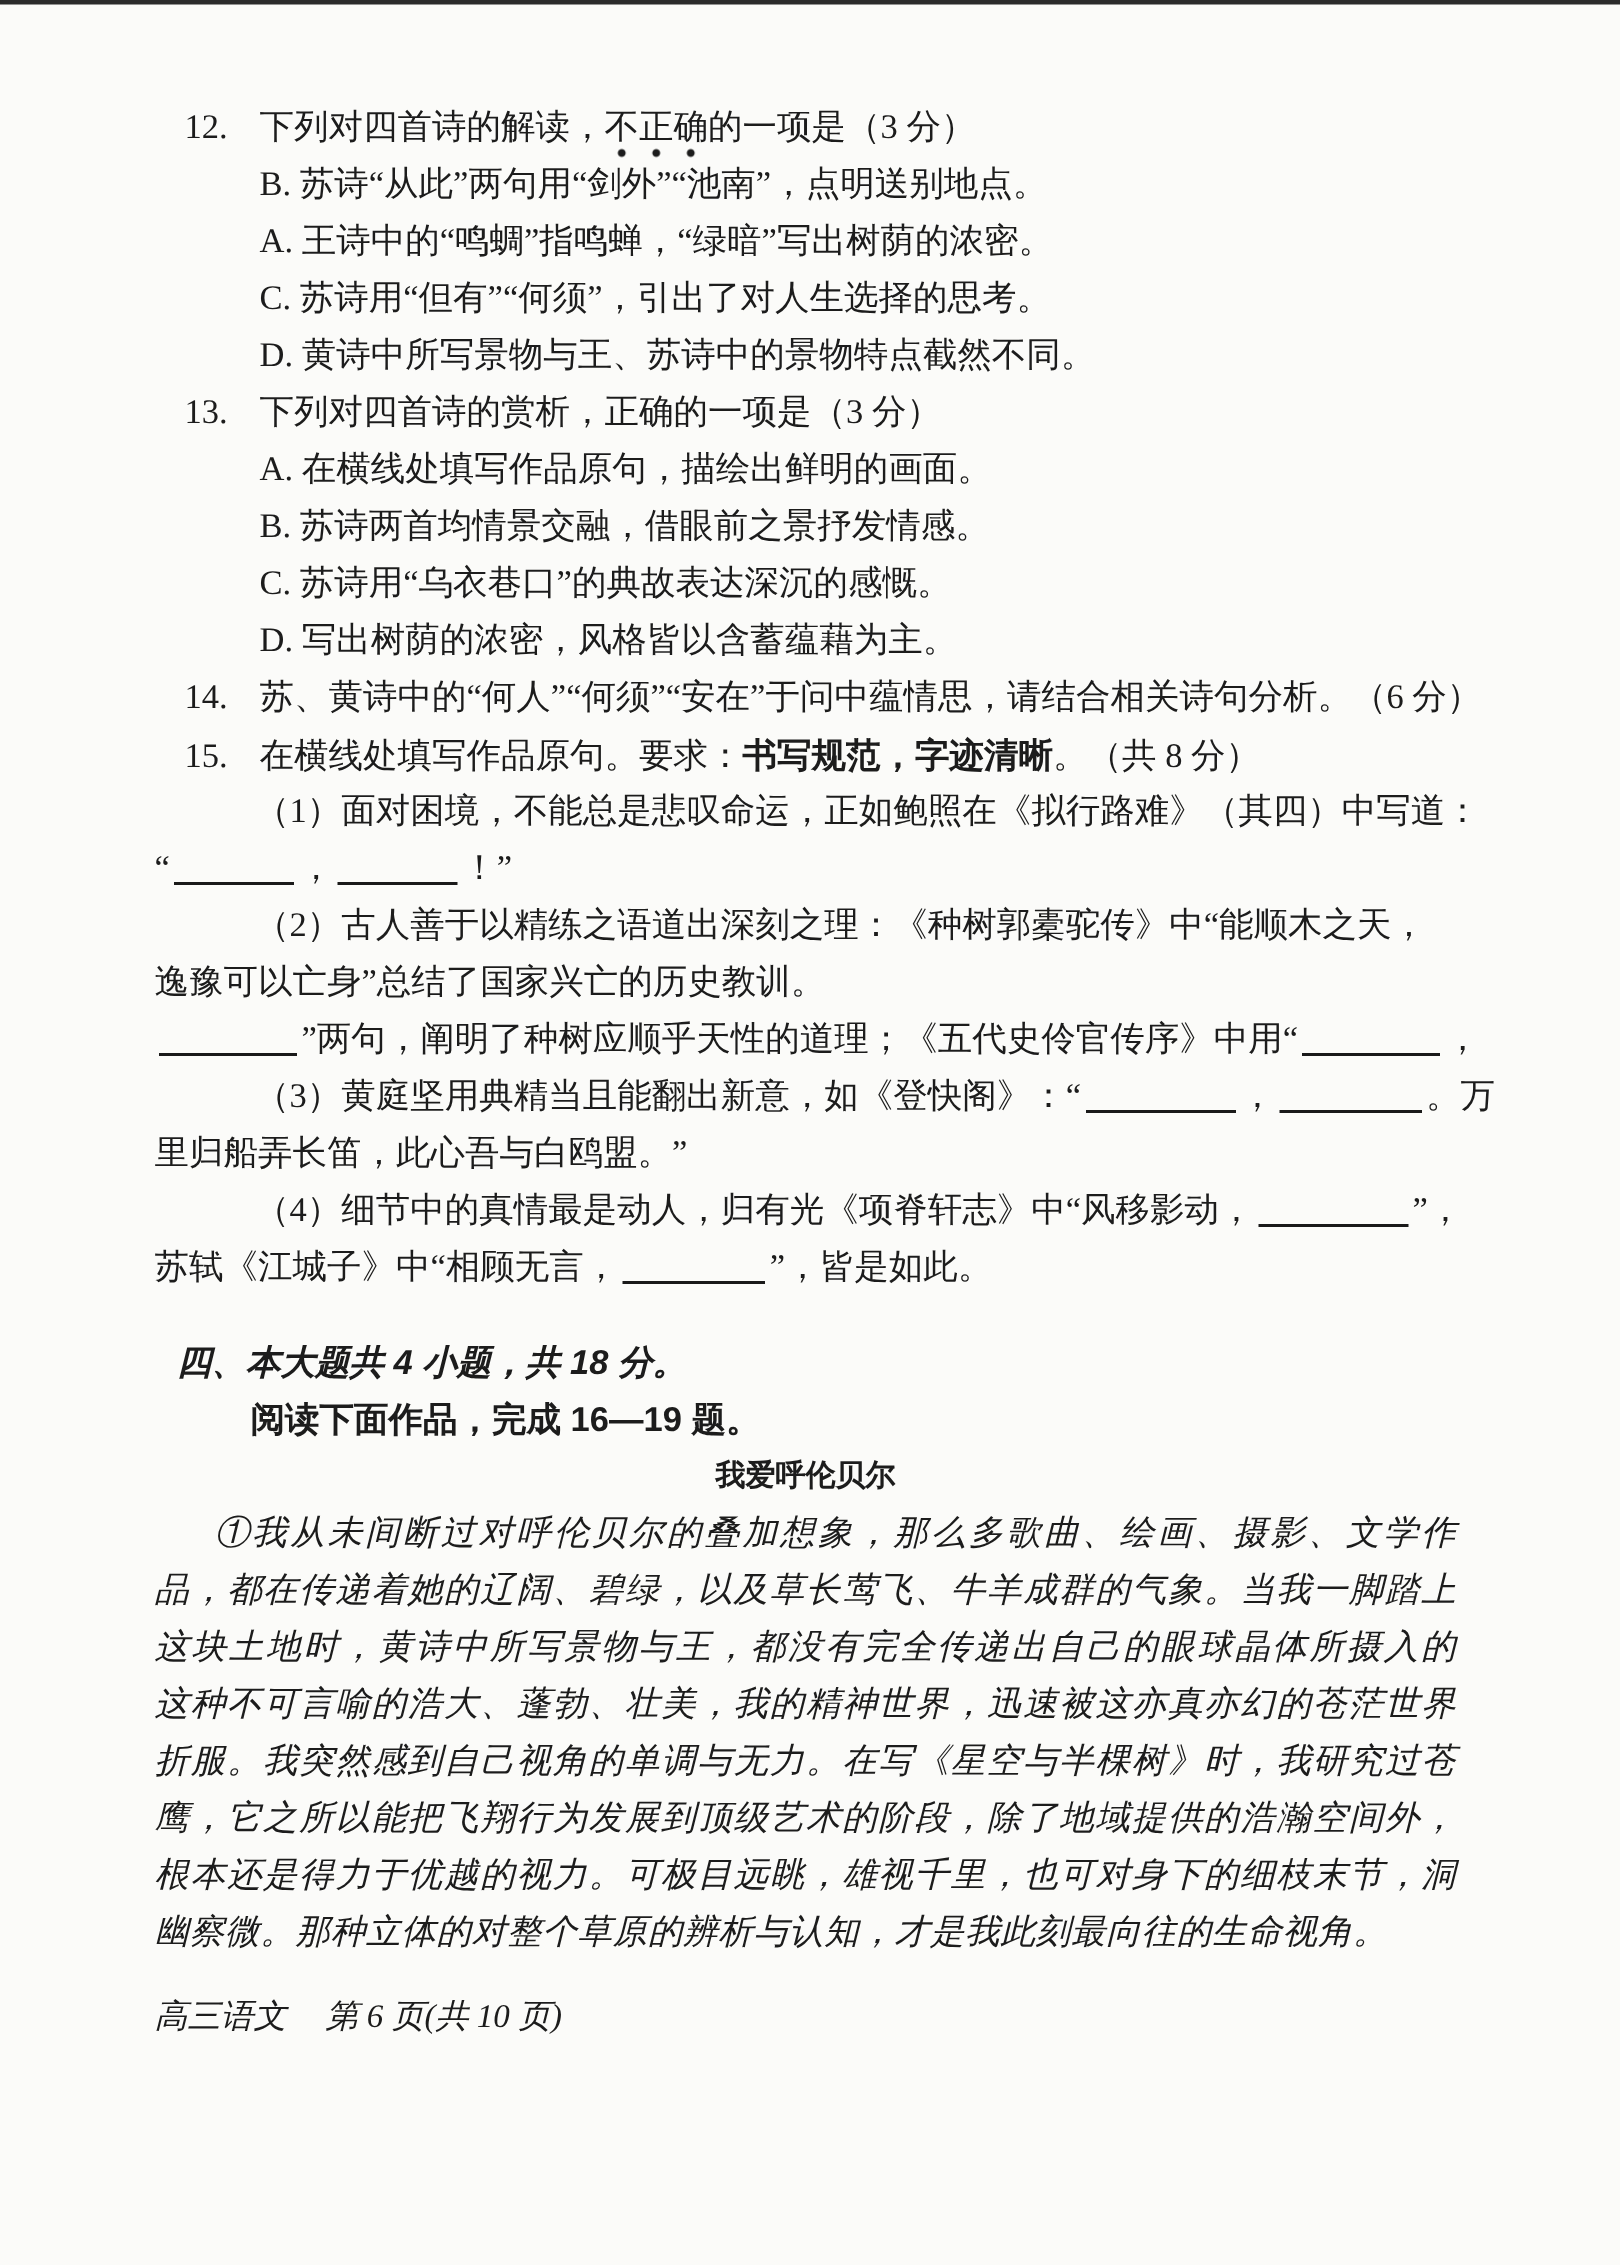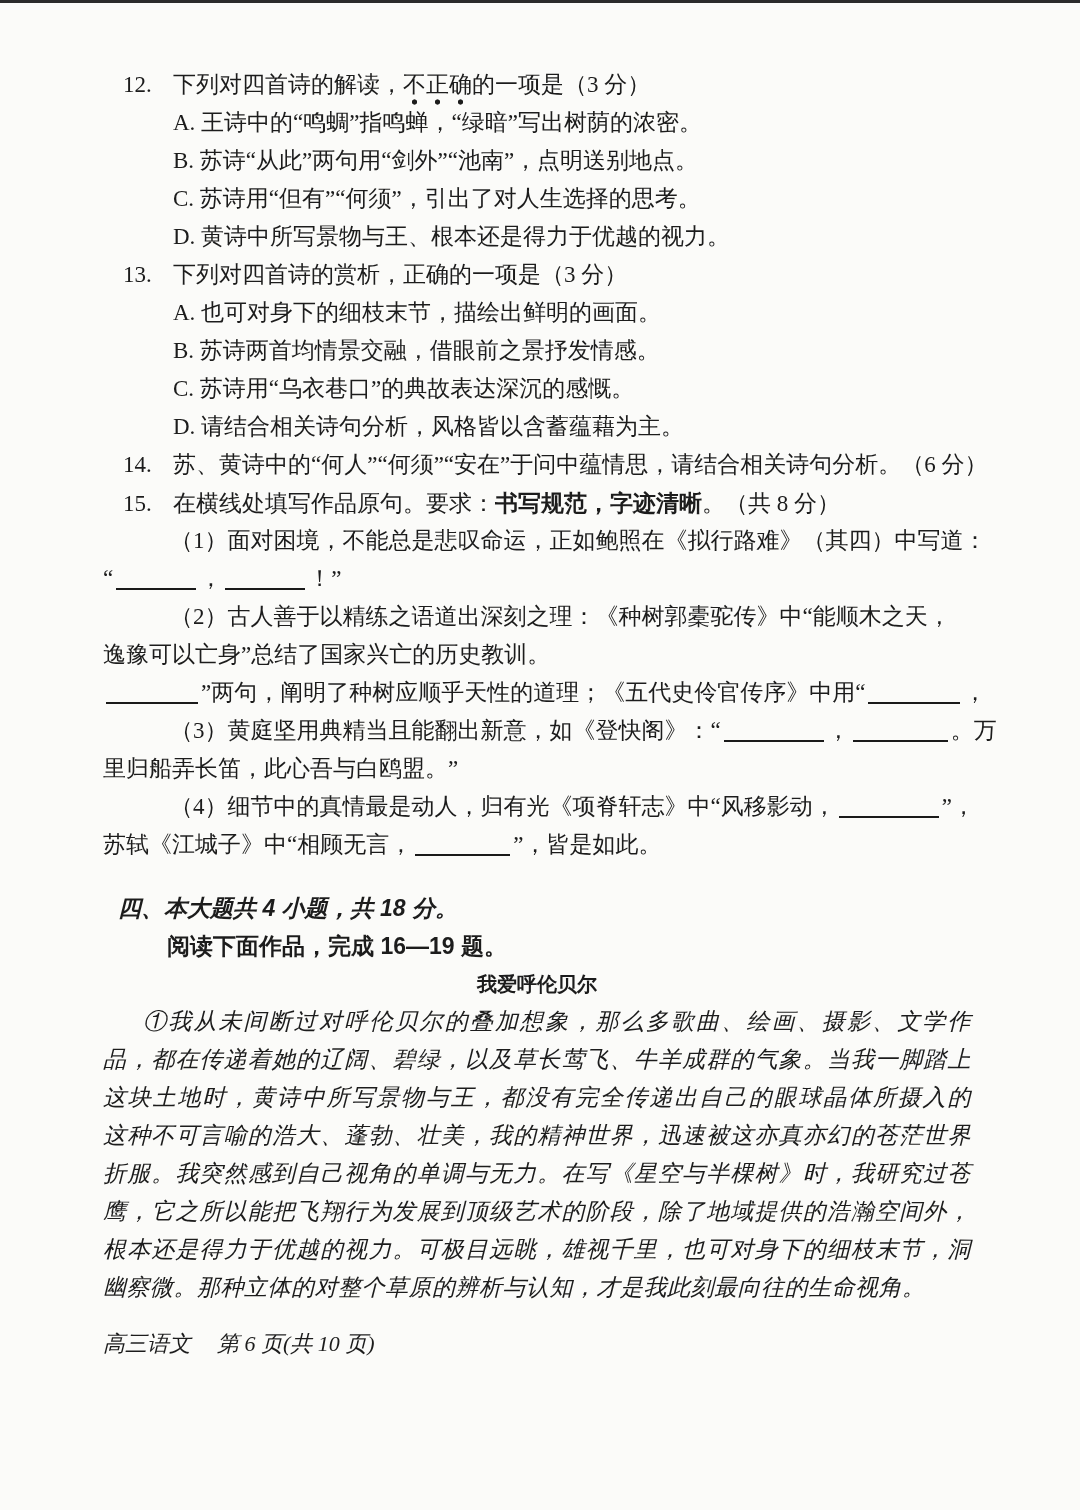--- a/index.html
+++ b/index.html
@@ -81,30 +81,30 @@
 </style>
 </head>
 <body>
 
 <div class="doc">
   <div class="top-edge"></div>
 
   <main class="content">
 
     <div class="line q-line"><span class="qnum">12.</span><span>下列对四首诗的解读，</span><span class="emph">不正确</span><span>的一项是（3 分）</span></div>
+    <div class="line opt">B. 苏诗“从此”两句用“剑外”“池南”，点明送别地点。</div>
     <div class="line opt">A. 王诗中的“鸣蜩”指鸣蝉，“绿暗”写出树荫的浓密。</div>
-    <div class="line opt">B. 苏诗“从此”两句用“剑外”“池南”，点明送别地点。</div>
     <div class="line opt">C. 苏诗用“但有”“何须”，引出了对人生选择的思考。</div>
-    <div class="line opt">D. 黄诗中所写景物与王、根本还是得力于优越的视力。</div>
+    <div class="line opt">D. 黄诗中所写景物与王、苏诗中的景物特点截然不同。</div>
 
     <div class="line q-line"><span class="qnum">13.</span><span>下列对四首诗的赏析，正确的一项是（3 分）</span></div>
-    <div class="line opt">A. 也可对身下的细枝末节，描绘出鲜明的画面。</div>
+    <div class="line opt">A. 在横线处填写作品原句，描绘出鲜明的画面。</div>
     <div class="line opt">B. 苏诗两首均情景交融，借眼前之景抒发情感。</div>
     <div class="line opt">C. 苏诗用“乌衣巷口”的典故表达深沉的感慨。</div>
-    <div class="line opt">D. 请结合相关诗句分析，风格皆以含蓄蕴藉为主。</div>
+    <div class="line opt">D. 写出树荫的浓密，风格皆以含蓄蕴藉为主。</div>
 
     <div class="line q-line"><span class="qnum">14.</span><span>苏、黄诗中的“何人”“何须”“安在”于问中蕴情思，请结合相关诗句分析。（6 分）</span></div>
 
     <div class="line q-line"><span class="qnum">15.</span><span>在横线处填写作品原句。要求：</span><span class="hei">书写规范，字迹清晰</span><span>。（共 8 分）</span></div>
 
     <div class="line para-indent">（1）面对困境，不能总是悲叹命运，正如鲍照在《拟行路难》（其四）中写道：</div>
     <div class="line"><span>“</span><span class="blank w80"></span><span>，</span><span class="blank w80"></span><span>！”</span></div>
 
     <div class="line para-indent">（2）古人善于以精练之语道出深刻之理：《种树郭橐驼传》中“能顺木之天，</div>
     <div class="line">逸豫可以亡身”总结了国家兴亡的历史教训。</div>

